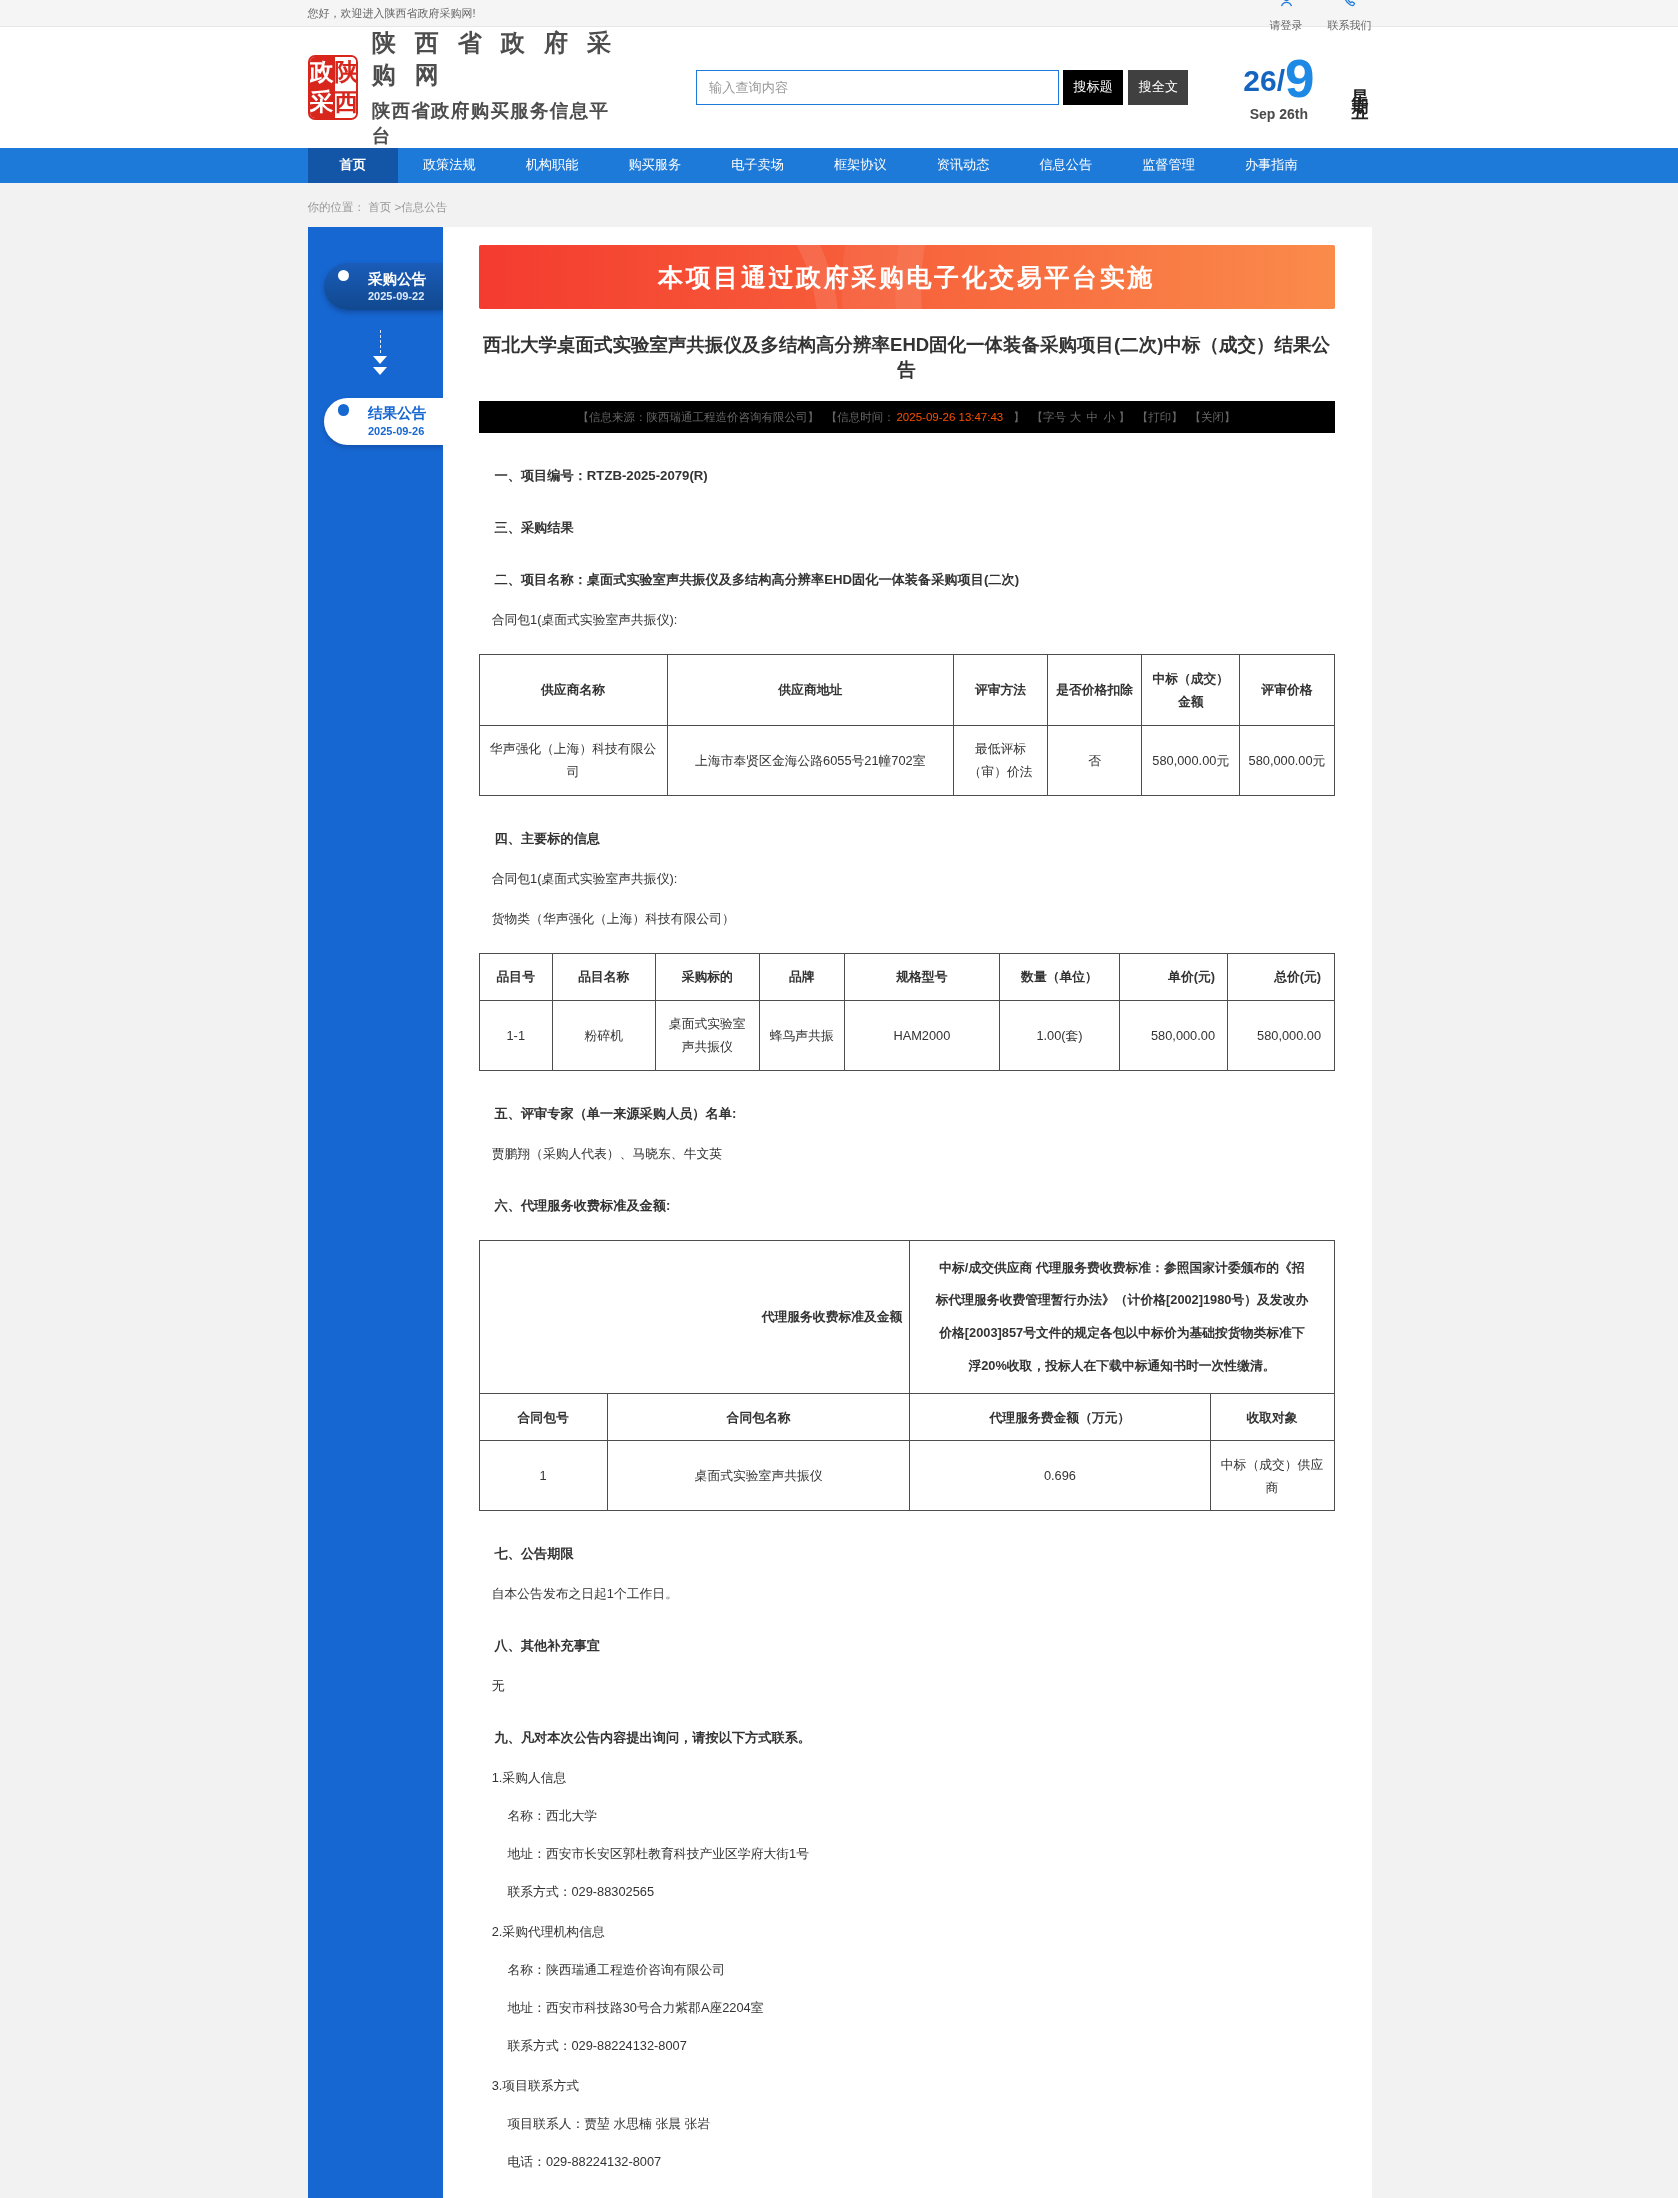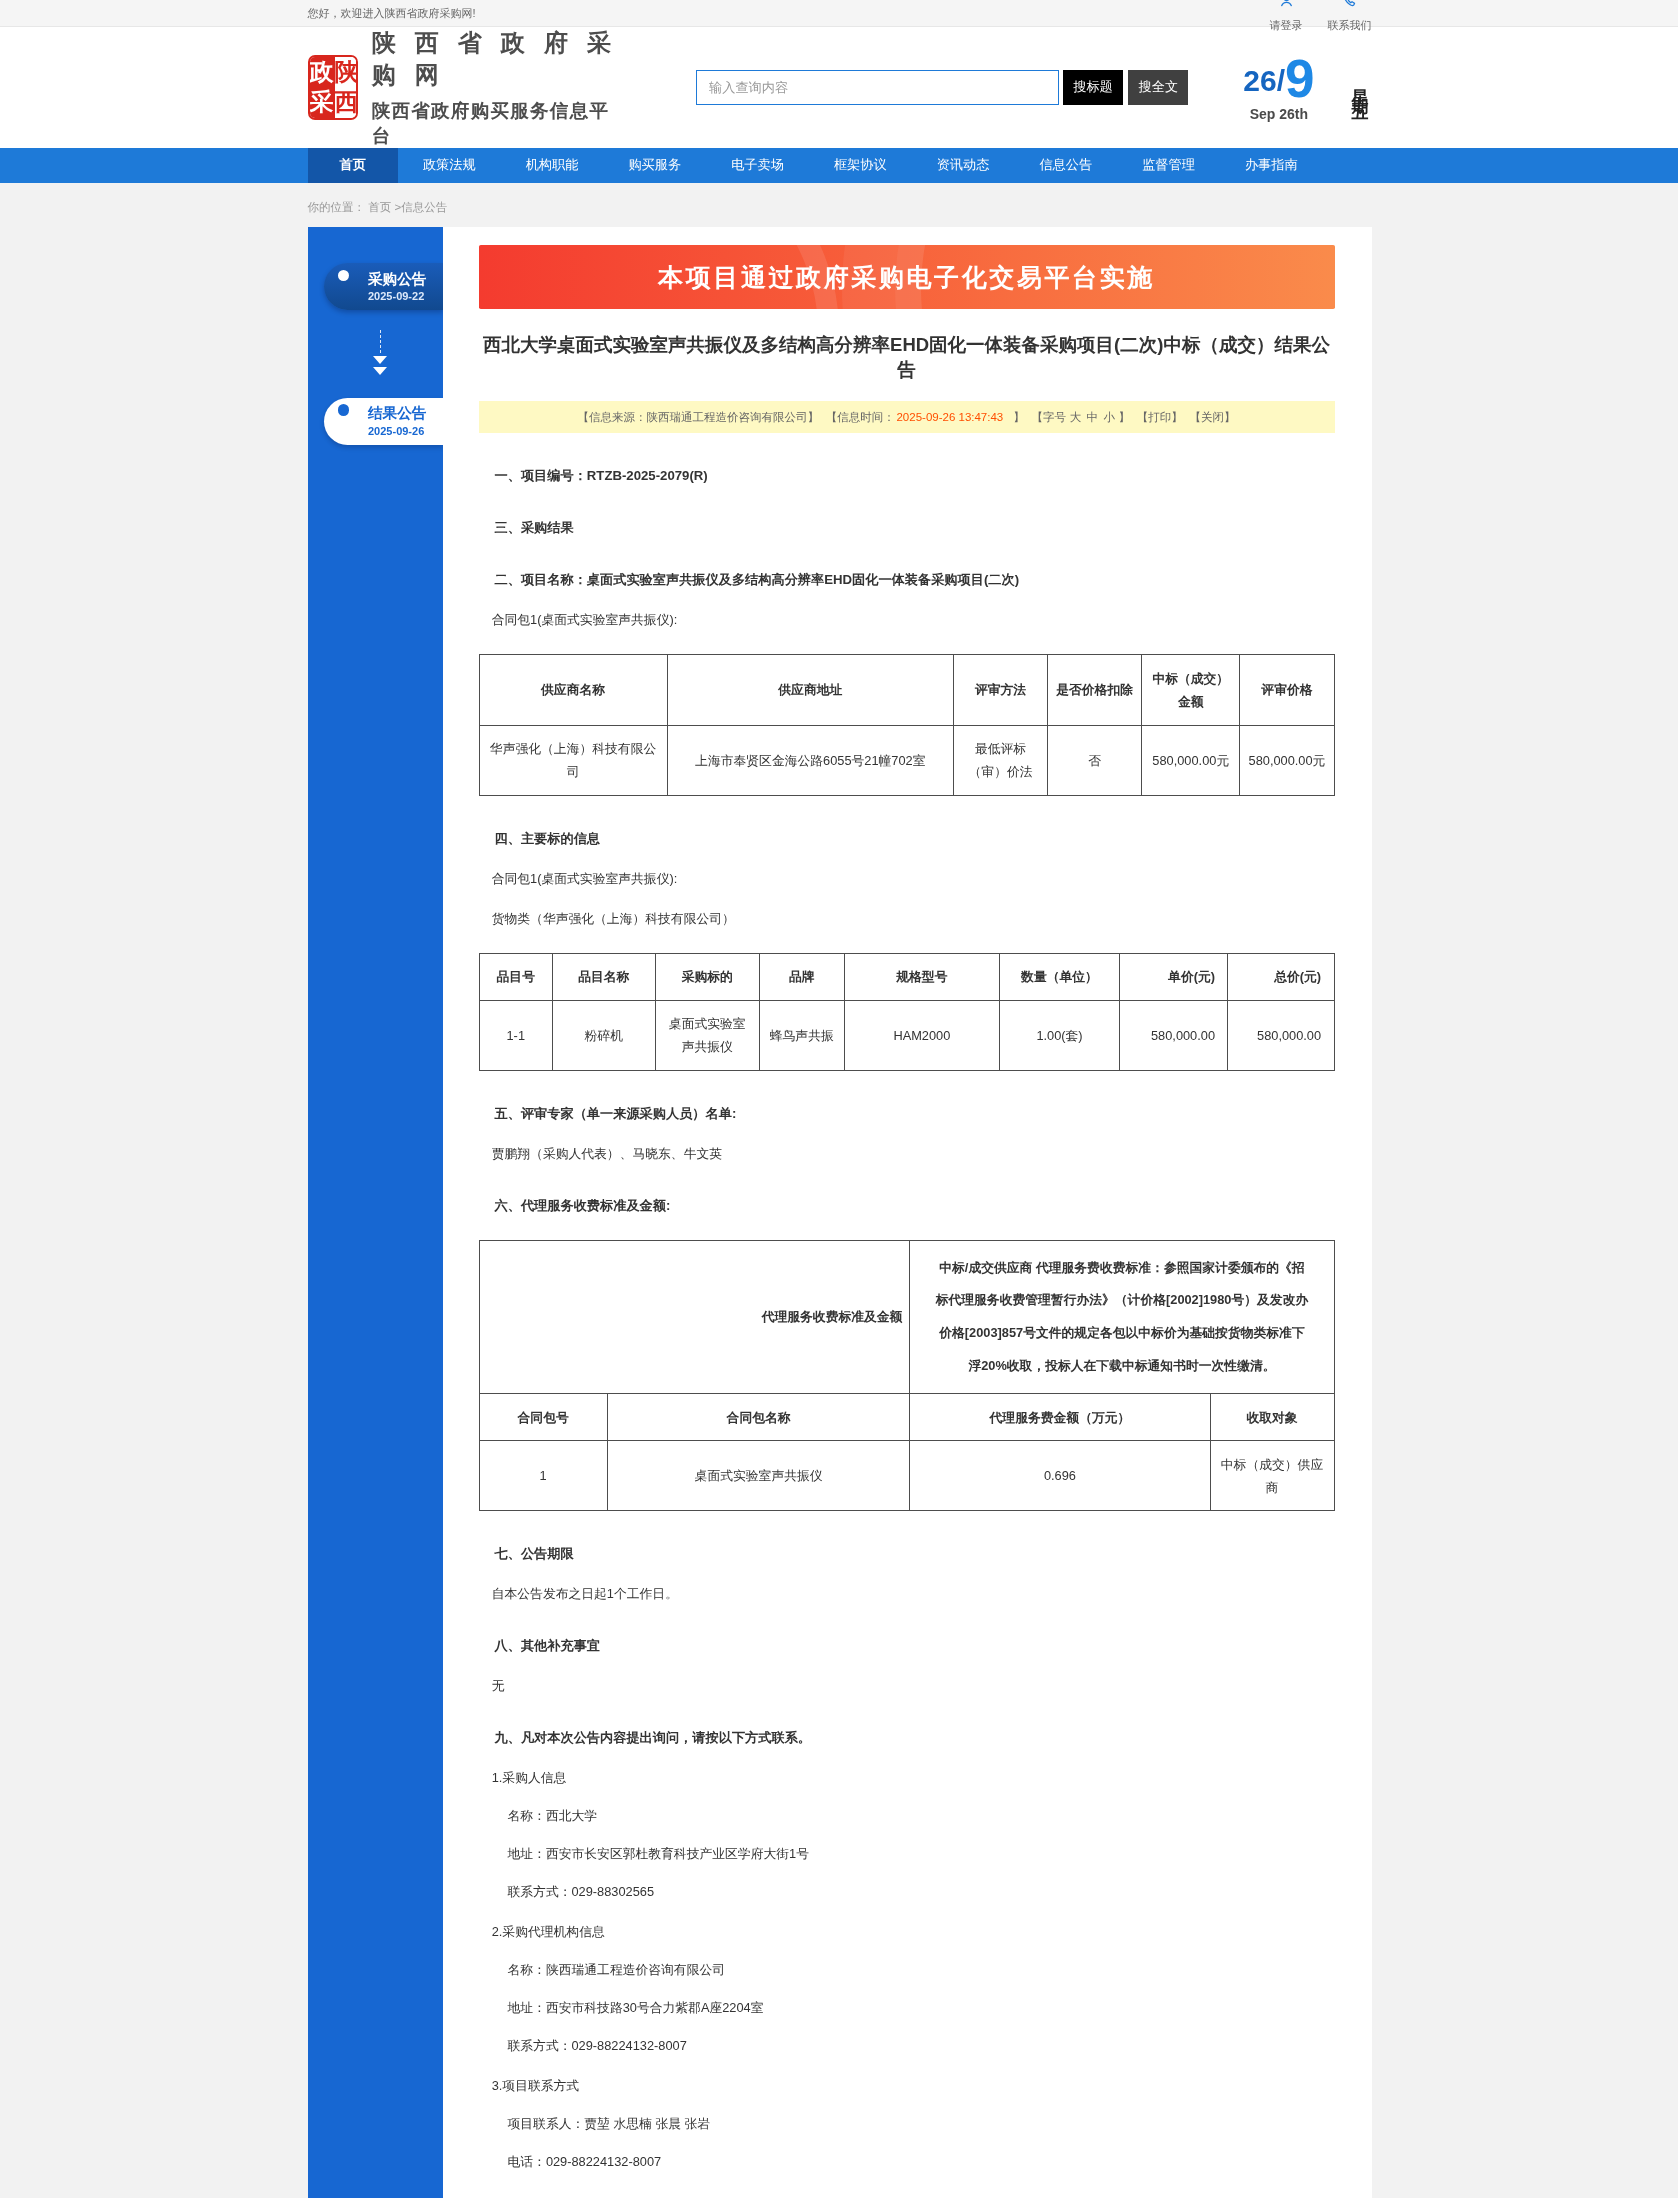--- a/index.html
+++ b/index.html
@@ -72,21 +72,21 @@
 
   .content { flex:1; background:#fff; padding:17.6px 37px 53px 36px; }
 
   .banner { height:64px; border-radius:1.8px; background:linear-gradient(90deg,#f43b2f 0%,#f75f3a 45%,#fa8b4b 100%); display:flex; align-items:center; justify-content:center; position:relative; overflow:hidden; }
   .banner::before { content:""; position:absolute; right:-71px; top:-212px; width:459px; height:459px; border-radius:50%; border:26.5px solid rgba(255,255,255,.10); box-shadow:0 0 0 53px rgba(255,255,255,.06); }
   .banner::after { content:""; position:absolute; left:-53px; bottom:-229px; width:371px; height:371px; border-radius:50%; border:21px solid rgba(255,255,255,.10); }
   .banner-text { color:#fff; font-size:25px; font-weight:bold; letter-spacing:2.6px; z-index:1; }
 
   .article-title { margin-top:23px; text-align:center; font-size:18.5px; font-weight:bold; color:#333; }
 
-  .meta-bar { margin-top:19.4px; background:#fef9c3; height:32px; display:flex; align-items:center; justify-content:center; font-size:11.5px; color:#666; gap:1.8px; }
+  .meta-bar { margin-top:19.4px; background:#000000; height:32px; display:flex; align-items:center; justify-content:center; font-size:11.5px; color:#666; gap:1.8px; }
   .meta-bar .red { color:#ff4e00; }
   .meta-btn { cursor:pointer; color:#666; }
   .meta-size { cursor:pointer; padding:0 1.8px; }
 
   .sec-h { margin-top:34px; font-size:13.2px; font-weight:bold; color:#333;margin-left:16px; }
   .sec-p { margin-top:23px; font-size:12.8px; color:#333; padding-left:13.2px; }
   .sec-p2 { margin-top:21px; font-size:12.8px; color:#333; padding-left:29px; }
 
   table { border-collapse:collapse; width:100%; margin-top:25px; table-layout:fixed; }
   th,td { border:0.9px solid #4d4d4d; text-align:center; font-size:12.8px; color:#333; padding:11.5px 7px; line-height:1.8; word-break:break-all; }

